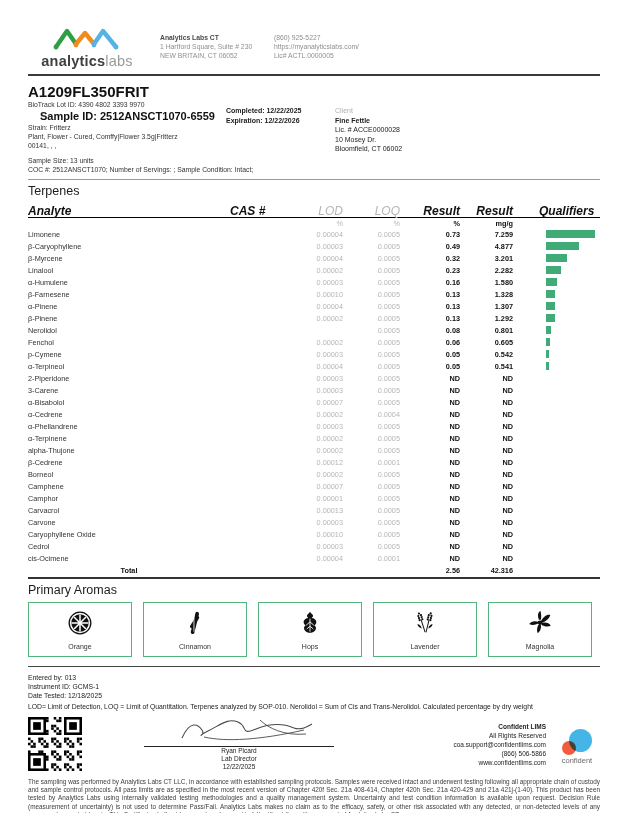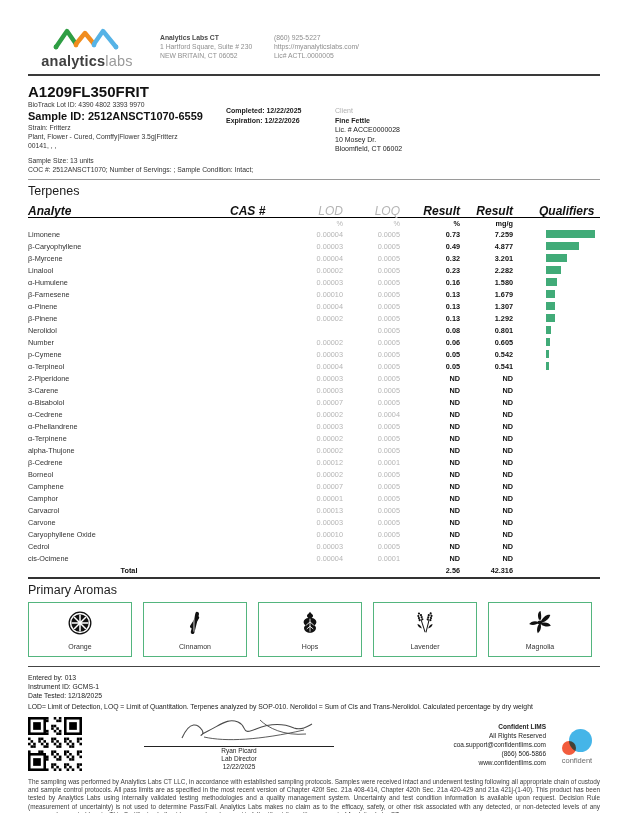--- a/index.html
+++ b/index.html
@@ -18,21 +18,21 @@
   .labinfo2{margin-left:6px;margin-top:9px;width:118px;font-size:6.8px;line-height:9px;color:#8f8f8f;}
   .hsp{flex:1;}
   .doctitle{text-align:right;margin-top:8px;}
   .doctitle .t{font-size:13.5px;color:#8a8a8a;}
   .doctitle .p{font-size:7px;color:#9b9b9b;margin-top:18px;}
   .hdr-rule{border:none;border-top:2px solid #3a3a3a;margin:5px 0 0;}
   
   .sample{position:relative;margin-top:7px;}
   .batch{font-size:15px;font-weight:700;color:#111;}
   .s67{font-size:6.8px;line-height:9px;color:#333;}
-  .sid{font-size:11px;font-weight:700;color:#111;margin:1px 0 1px;}
+  .sid{font-size:11px;font-weight:700;color:#111;margin:1px 12px 1px;}
   .dates{position:absolute;left:198px;top:23px;font-size:7px;line-height:10px;font-weight:700;color:#222;}
   .client{position:absolute;left:307px;top:23px;font-size:7px;line-height:9.5px;color:#222;}
   .client .lbl{color:#b0b0b0;}
   .client .nm{font-weight:700;}
   .gap6{height:6px;}
   .sec-rule{border:none;border-top:1px solid #9a9a9a;margin:5px 0 0;}
   .sec-title{font-size:12.5px;color:#1d1d1d;margin-top:4px;}
   
   .trow{display:grid;grid-template-columns:202px 40px 73px 57px 60px 53px 33px 1fr;align-items:center;height:12px;font-size:7.3px;}
   .thead{height:13px;font-size:12px;font-weight:700;color:#111;border-bottom:1.5px solid #000;margin-top:6px;font-style:italic;}
@@ -204,21 +204,21 @@
           <div>
             <div class="bar" style="width: 10.72px;"></div>
           </div>
         </div>
         <div class="trow">
           <div class="c-analyte cl">β-Farnesene</div>
           <div class="cl"></div>
           <div class="cr gray">0.00010</div>
           <div class="cr gray">0.0005</div>
           <div class="cr res">0.13</div>
-          <div class="cr res">1.679</div>
+          <div class="cr res">1.328</div>
           <div class="cl"></div>
           <div>
             <div class="bar" style="width: 8.71px;"></div>
           </div>
         </div>
         <div class="trow">
           <div class="c-analyte cl">α-Pinene</div>
           <div class="cl"></div>
           <div class="cr gray">0.00004</div>
           <div class="cr gray">0.0005</div>
@@ -247,21 +247,21 @@
           <div class="cr gray"></div>
           <div class="cr gray">0.0005</div>
           <div class="cr res">0.08</div>
           <div class="cr res">0.801</div>
           <div class="cl"></div>
           <div>
             <div class="bar" style="width: 5.36px;"></div>
           </div>
         </div>
         <div class="trow">
-          <div class="c-analyte cl">Number</div>
+          <div class="c-analyte cl">Fenchol</div>
           <div class="cl"></div>
           <div class="cr gray">0.00002</div>
           <div class="cr gray">0.0005</div>
           <div class="cr res">0.06</div>
           <div class="cr res">0.605</div>
           <div class="cl"></div>
           <div>
             <div class="bar" style="width: 4.02px;"></div>
           </div>
         </div>

